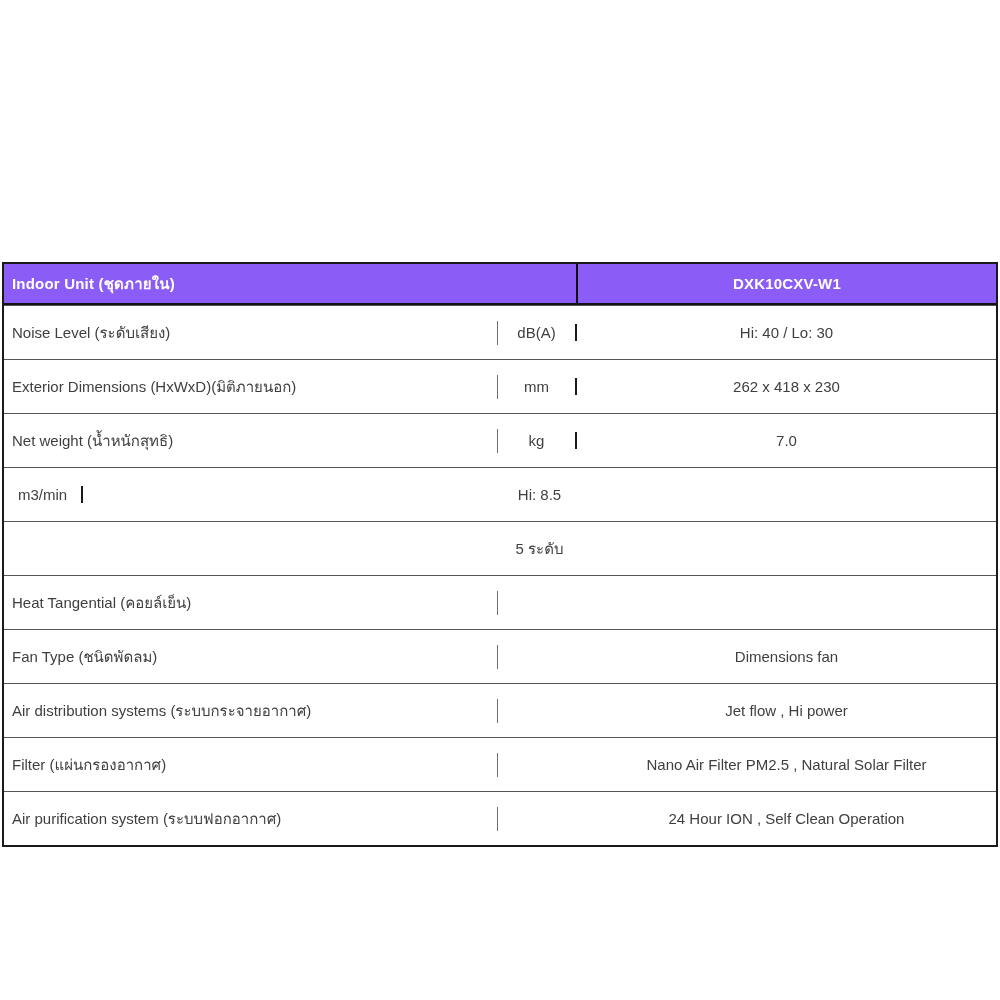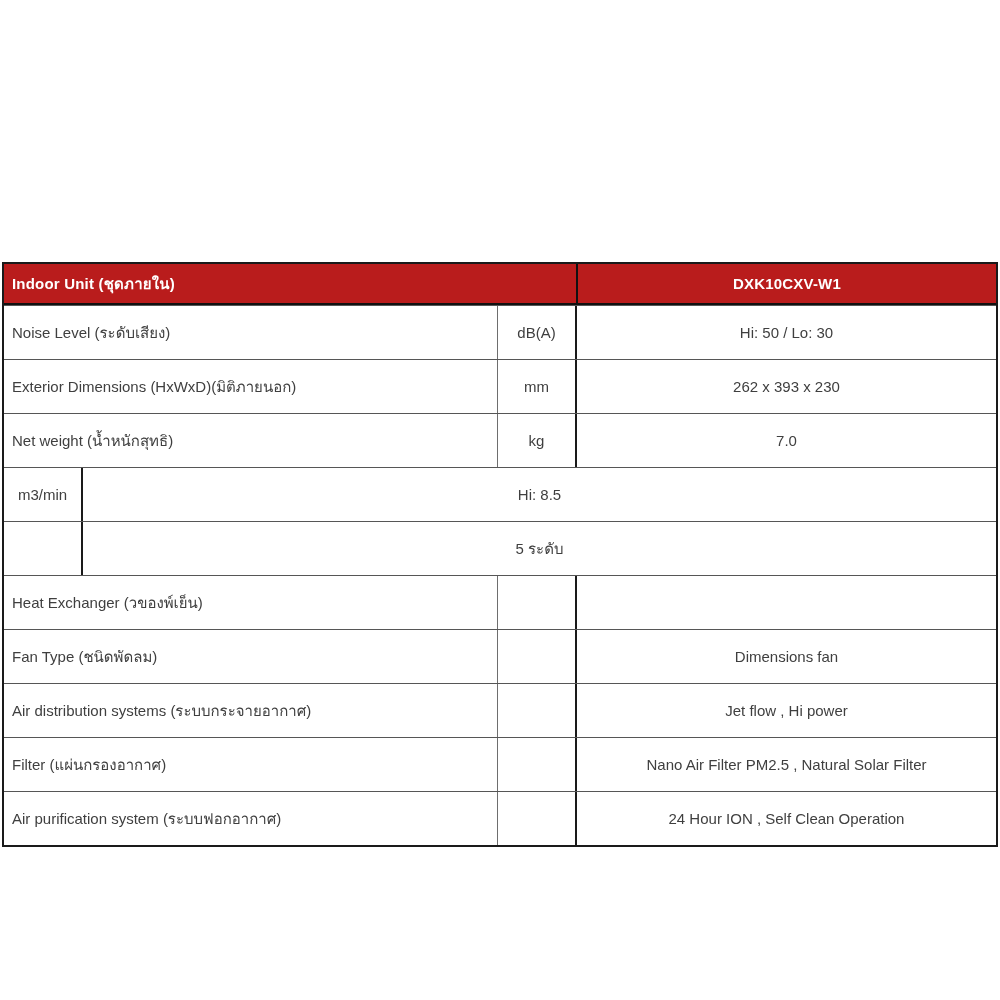--- a/index.html
+++ b/index.html
@@ -20,21 +20,21 @@
     top: 262px;
     left: 2px;
     width: 996px;
     box-sizing: border-box;
     border: 2px solid #1a1a1a;
     background: #ffffff;
   }
   .thead {
     display: flex;
     height: 39px;
-    background: #b91c1c;
+    background: #8b5cf6;
     border-bottom: 2px solid #111111;
   }
   .hcell {
     display: flex;
     align-items: center;
     box-sizing: border-box;
     color: #ffffff;
     font-size: 15px;
     font-weight: 600;
     letter-spacing: 0.2px;
@@ -46,20 +46,21 @@
   }
   .hcell.right {
     flex: 1;
     justify-content: center;
   }
   .trow {
     display: flex;
     height: 54px;
     box-sizing: border-box;
     border-top: 1px solid #565656;
+    align-items: center;
   }
   .trow:first-of-type {
     border-top: none;
   }
   .cell {
     display: flex;
     align-items: center;
     box-sizing: border-box;
     font-size: 15px;
     color: #3f3f3f;
@@ -86,47 +87,47 @@
   <div class="spec-table">
 
     <div class="thead">
       <div class="hcell left">Indoor Unit (ชุดภายใน)</div>
       <div class="hcell right">DXK10CXV-W1</div>
     </div>
 
     <div class="trow">
       <div class="cell label">Noise Level (ระดับเสียง)</div>
       <div class="cell unit">dB(A)</div>
-      <div class="cell value">Hi: 50 / Lo: 30</div>
+      <div class="cell value">Hi: 40 / Lo: 30</div>
     </div>
 
     <div class="trow">
       <div class="cell label">Exterior Dimensions (HxWxD)(มิติภายนอก)</div>
       <div class="cell unit">mm</div>
-      <div class="cell value">262 x 393 x 230</div>
+      <div class="cell value">262 x 418 x 230</div>
     </div>
 
     <div class="trow">
       <div class="cell label">Net weight (น้ำหนักสุทธิ)</div>
       <div class="cell unit">kg</div>
       <div class="cell value">7.0</div>
     </div>
 
     <div class="trow">
       <div class="cell unit">m3/min</div>
       <div class="cell value">Hi: 8.5</div>
     </div>
 
     <div class="trow">
       <div class="cell unit"></div>
       <div class="cell value">5 ระดับ</div>
     </div>
 
     <div class="trow">
-      <div class="cell label">Heat Exchanger (วของพ์เย็น)</div>
+      <div class="cell label">Heat Tangential (คอยล์เย็น)</div>
       <div class="cell unit"></div>
     </div>
 
     <div class="trow">
       <div class="cell label">Fan Type (ชนิดพัดลม)</div>
       <div class="cell unit"></div>
       <div class="cell value">Dimensions fan</div>
     </div>
 
     <div class="trow">

